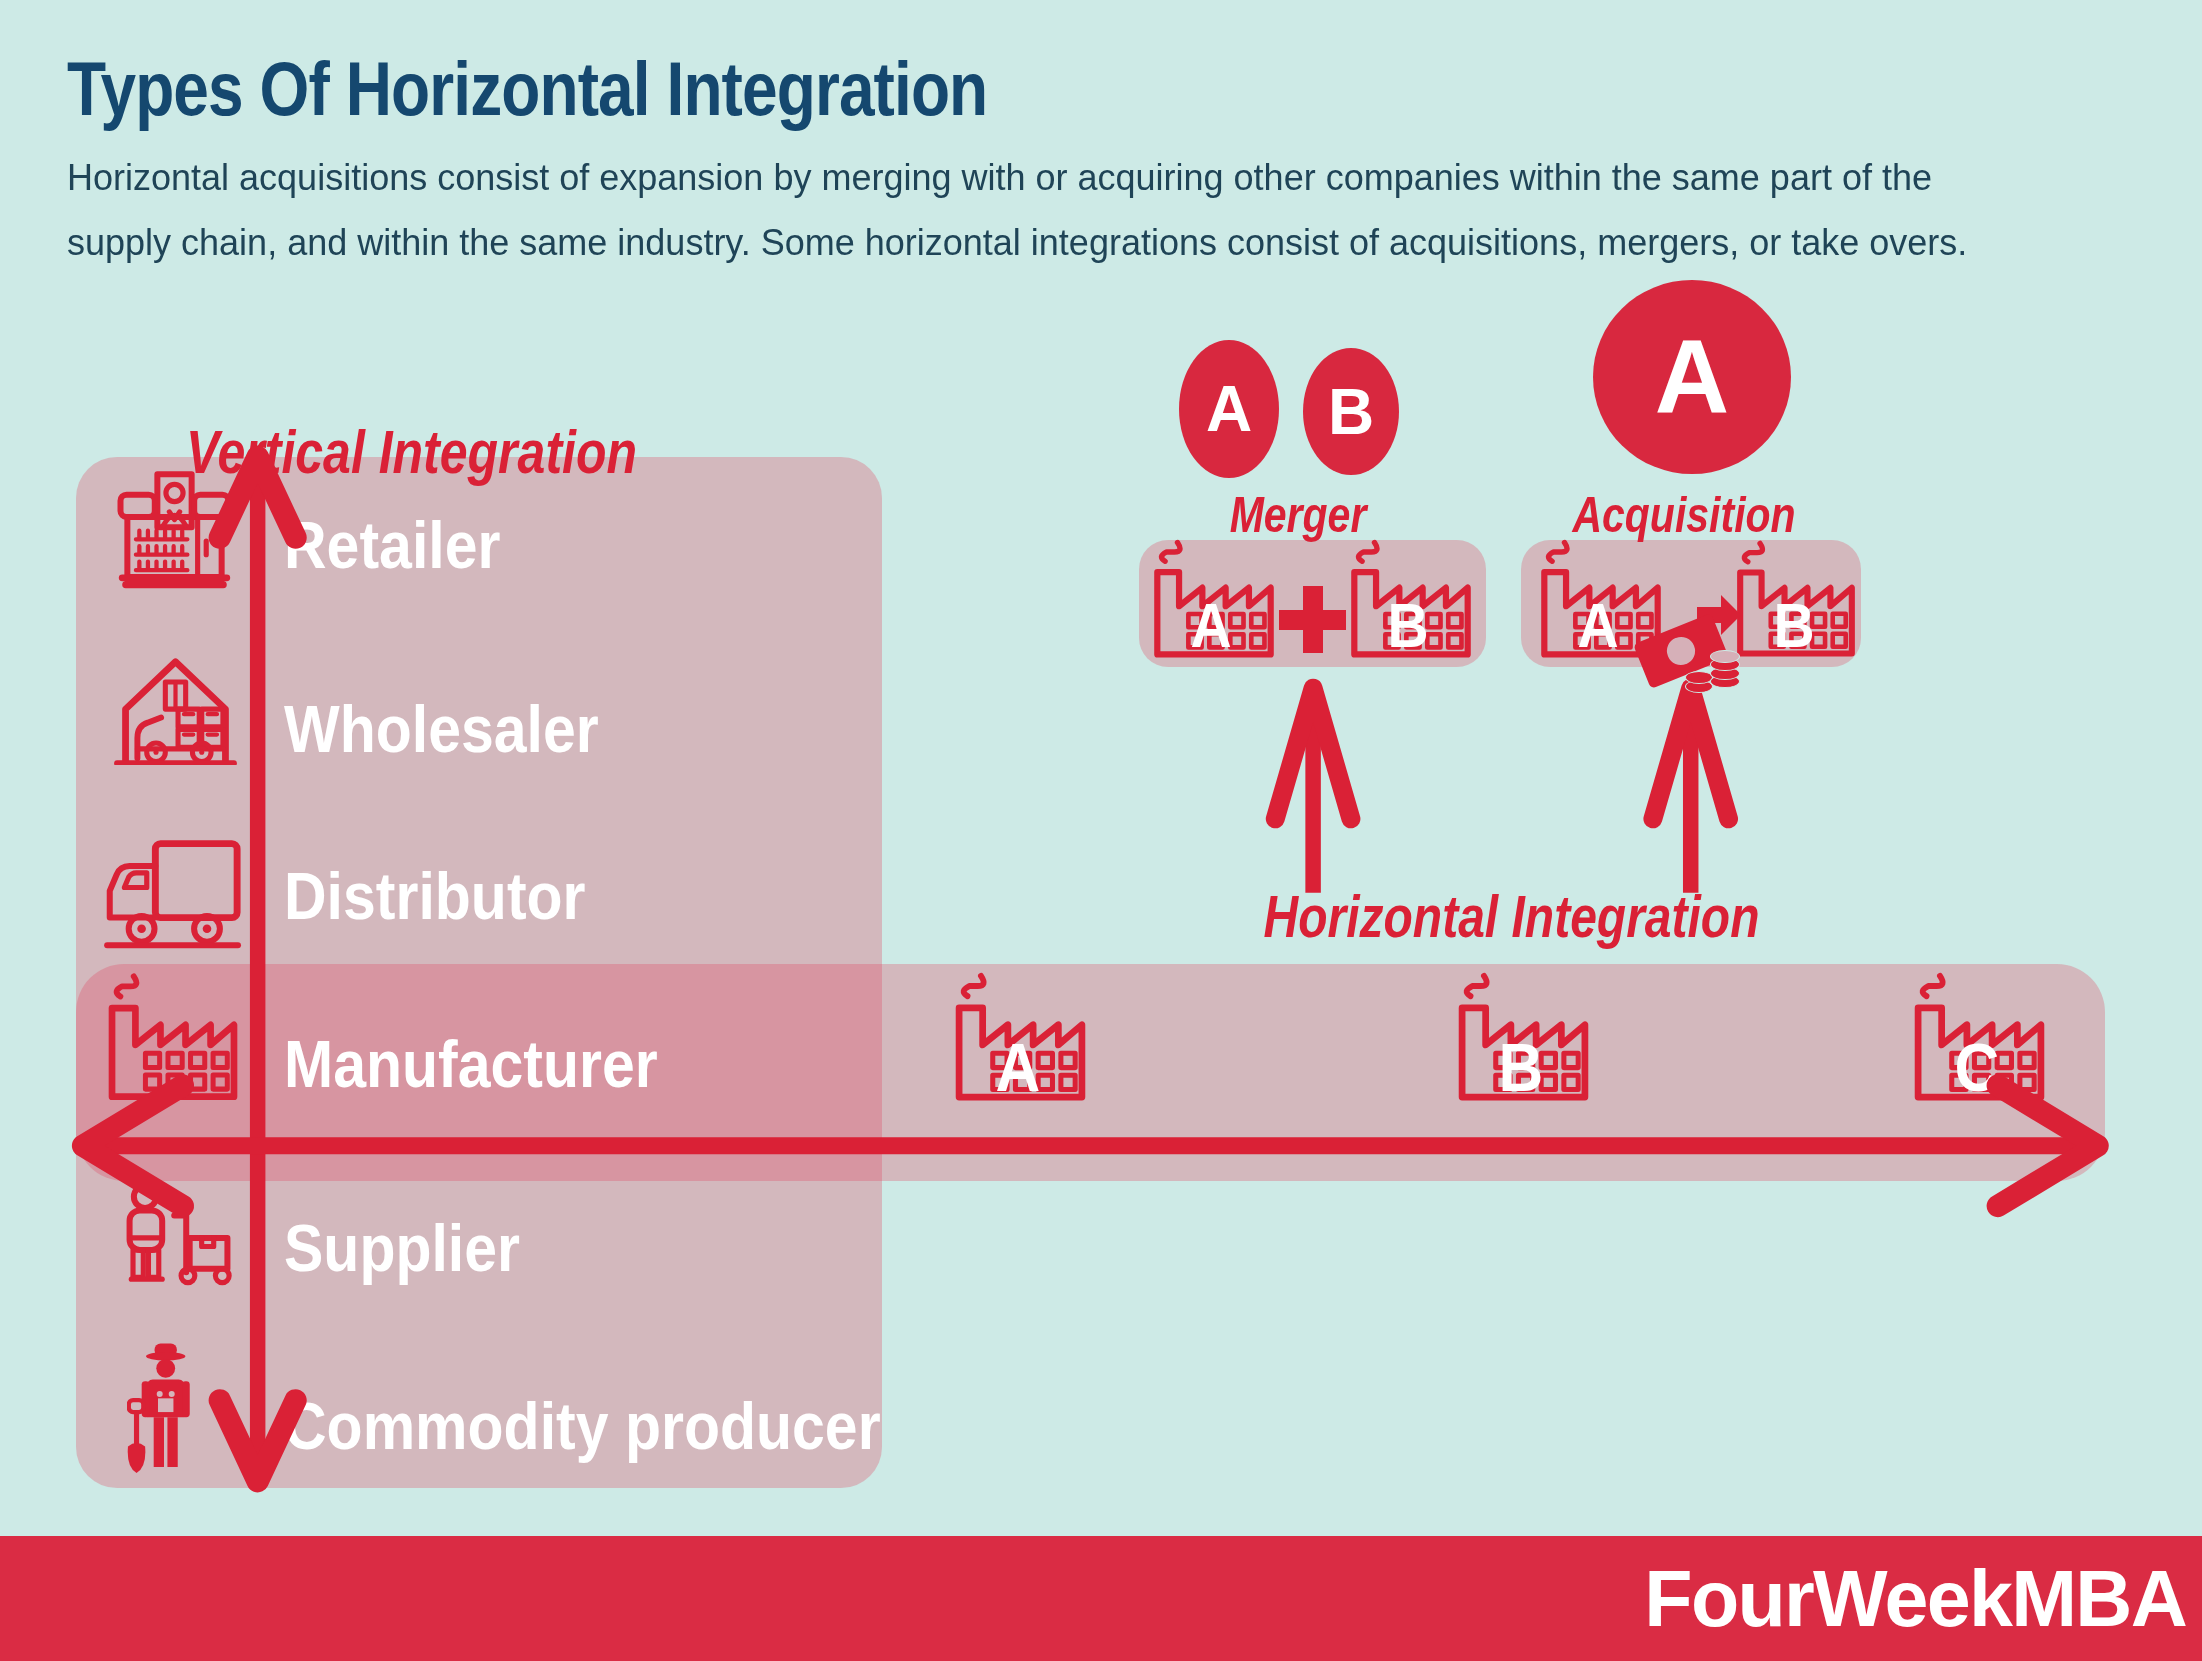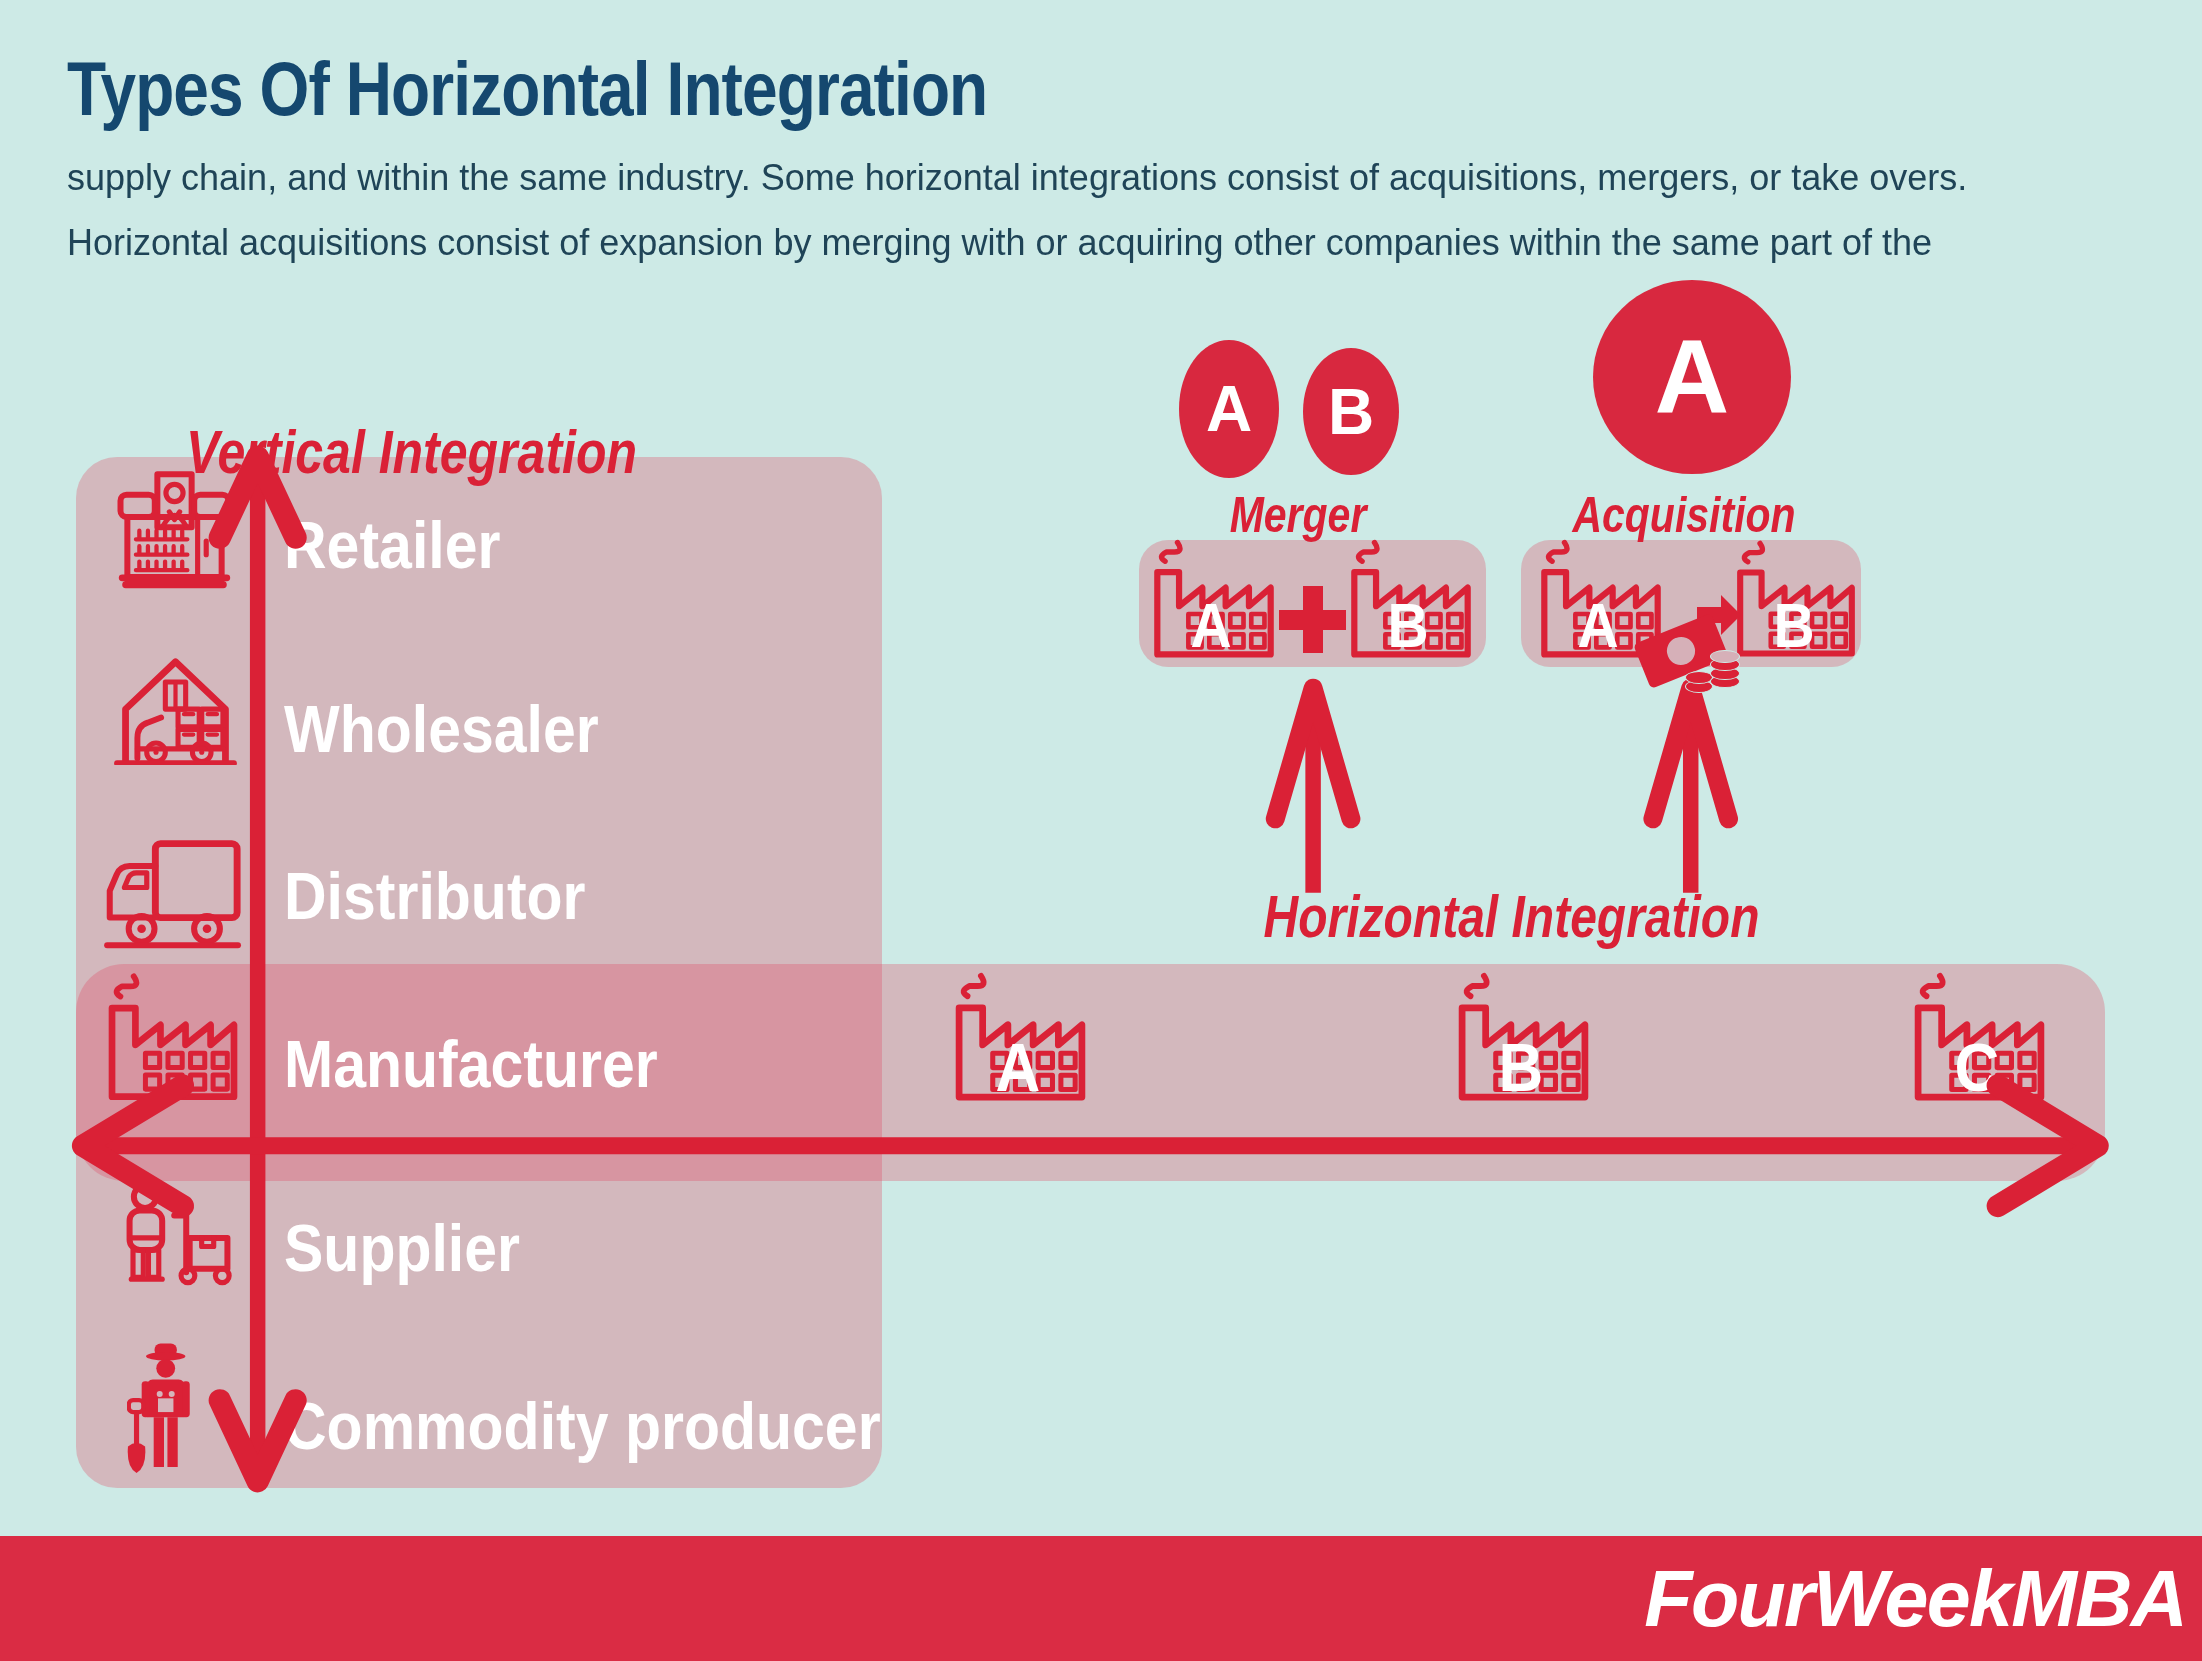--- a/index.html
+++ b/index.html
@@ -42,37 +42,37 @@
 
   .money-bill{left:1639px;top:627px;width:84px;height:48px;background:#da2136;border-radius:5.2px;
               transform:rotate(-22deg);z-index:6;}
   .money-bill .hole{position:absolute;left:28px;top:10.3px;width:27.5px;height:27.5px;border-radius:50%;
                     background:#d6b0b8;}
   .coin{position:absolute;width:27.5px;height:11.2px;border-radius:50%;background:#da2136;
         border:1.7px solid #cdeae6;z-index:6;}
 
   .footer{left:0;top:1536px;width:2203px;height:126px;background:#da2c44;z-index:7;}
   .footer .brand{position:absolute;right:17px;top:50%;transform:translateY(-50%);
-                 color:#fff;font-weight:bold;font-size:79px;letter-spacing:-1.7px;font-style:italic;}
+                 color:#fff;font-weight:bold;font-size:79px;letter-spacing:-1.7px;}
   svg{display:block;}
   .arrows{left:0;top:0;z-index:5;pointer-events:none;}
   .icon{z-index:3;}
 </style>
 </head>
 <body>
 
 <div class="abs overlay panel-left"></div>
 <div class="abs overlay band"></div>
 <div class="abs overlay mini-panel" style="left:1139px;"></div>
 <div class="abs overlay mini-panel" style="left:1521px;width:340px;"></div>
 
 <div class="abs title">Types Of Horizontal Integration</div>
 <div class="abs subtitle">
+  <div>Horizontal acquisitions consist of expansion by merging with or acquiring other companies within the same part of the</div>
   <div>supply chain,  and within the same industry. Some horizontal integrations consist of acquisitions, mergers, or take overs.</div>
-  <div>Horizontal acquisitions consist of expansion by merging with or acquiring other companies within the same part of the</div>
 </div>
 
 <div class="abs red-heading vint">Vertical Integration</div>
 <div class="abs red-heading hint">Horizontal Integration</div>
 
 <div class="abs row-label" style="top:546px;">Retailer</div>
 <div class="abs row-label" style="top:730px;">Wholesaler</div>
 <div class="abs row-label" style="top:897px;">Distributor</div>
 <div class="abs row-label" style="top:1065px;">Manufacturer</div>
 <div class="abs row-label" style="top:1249px;">Supplier</div>

